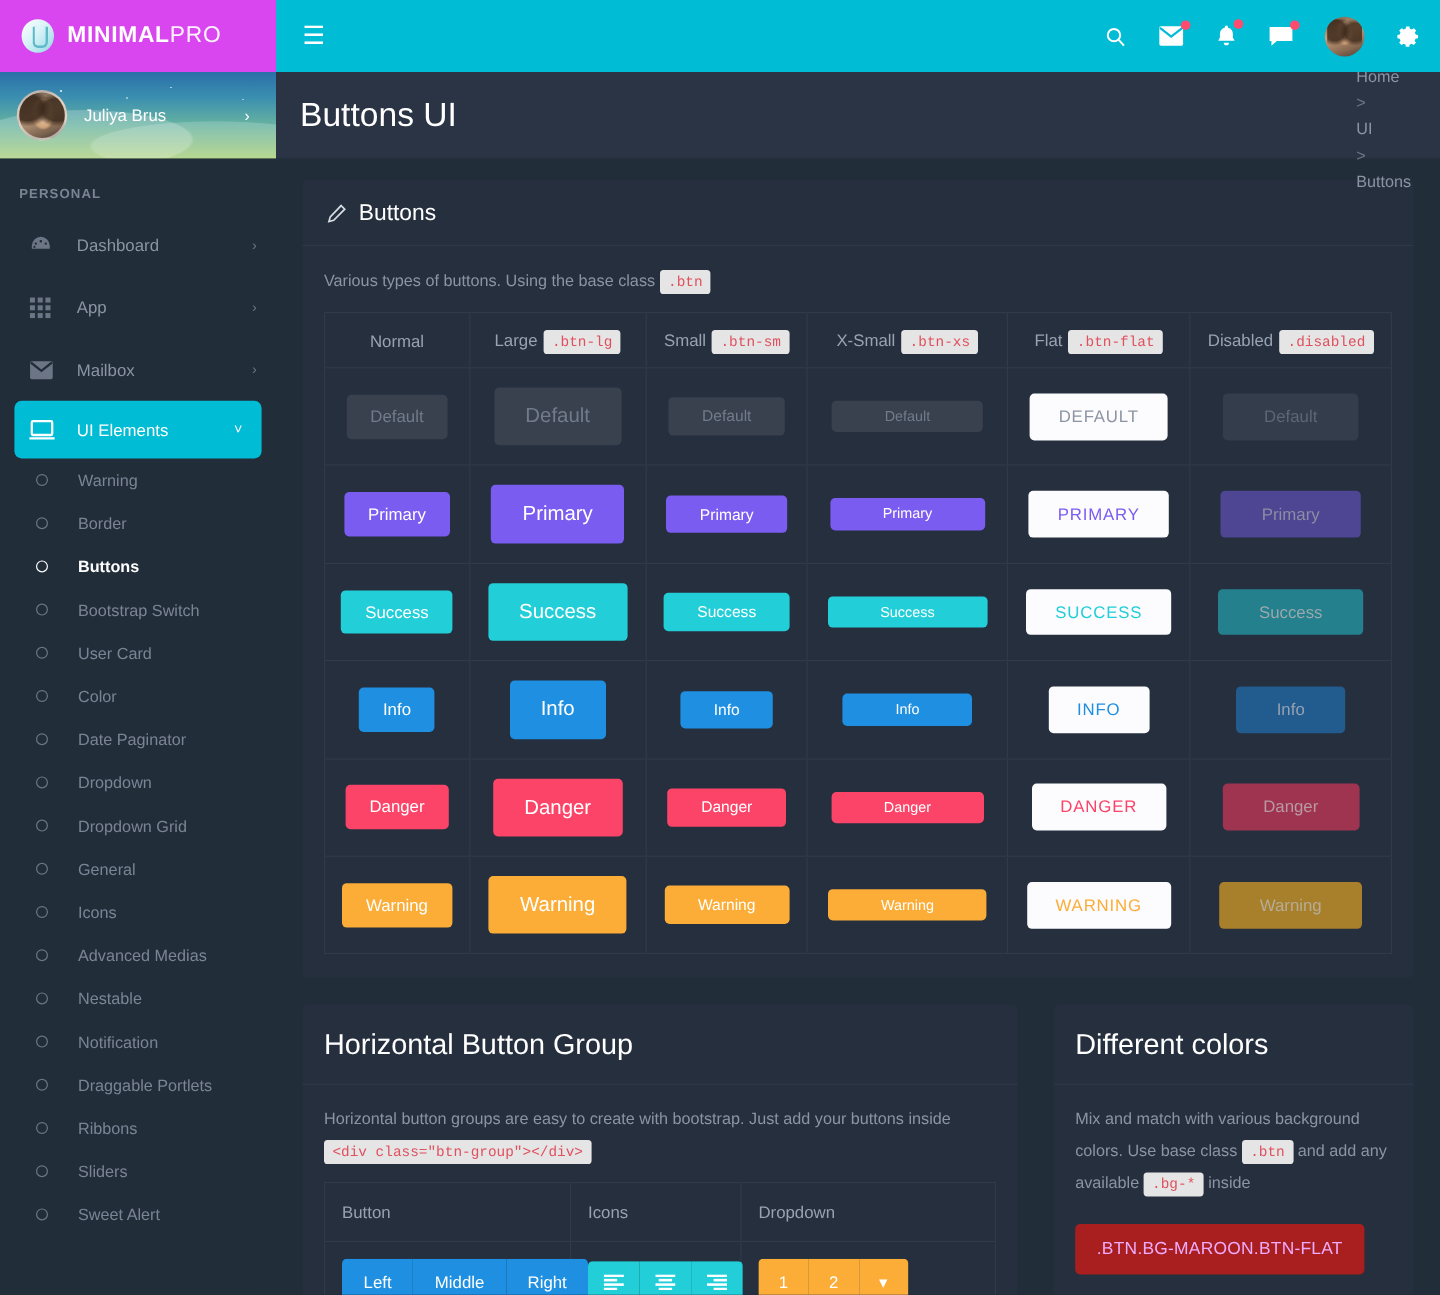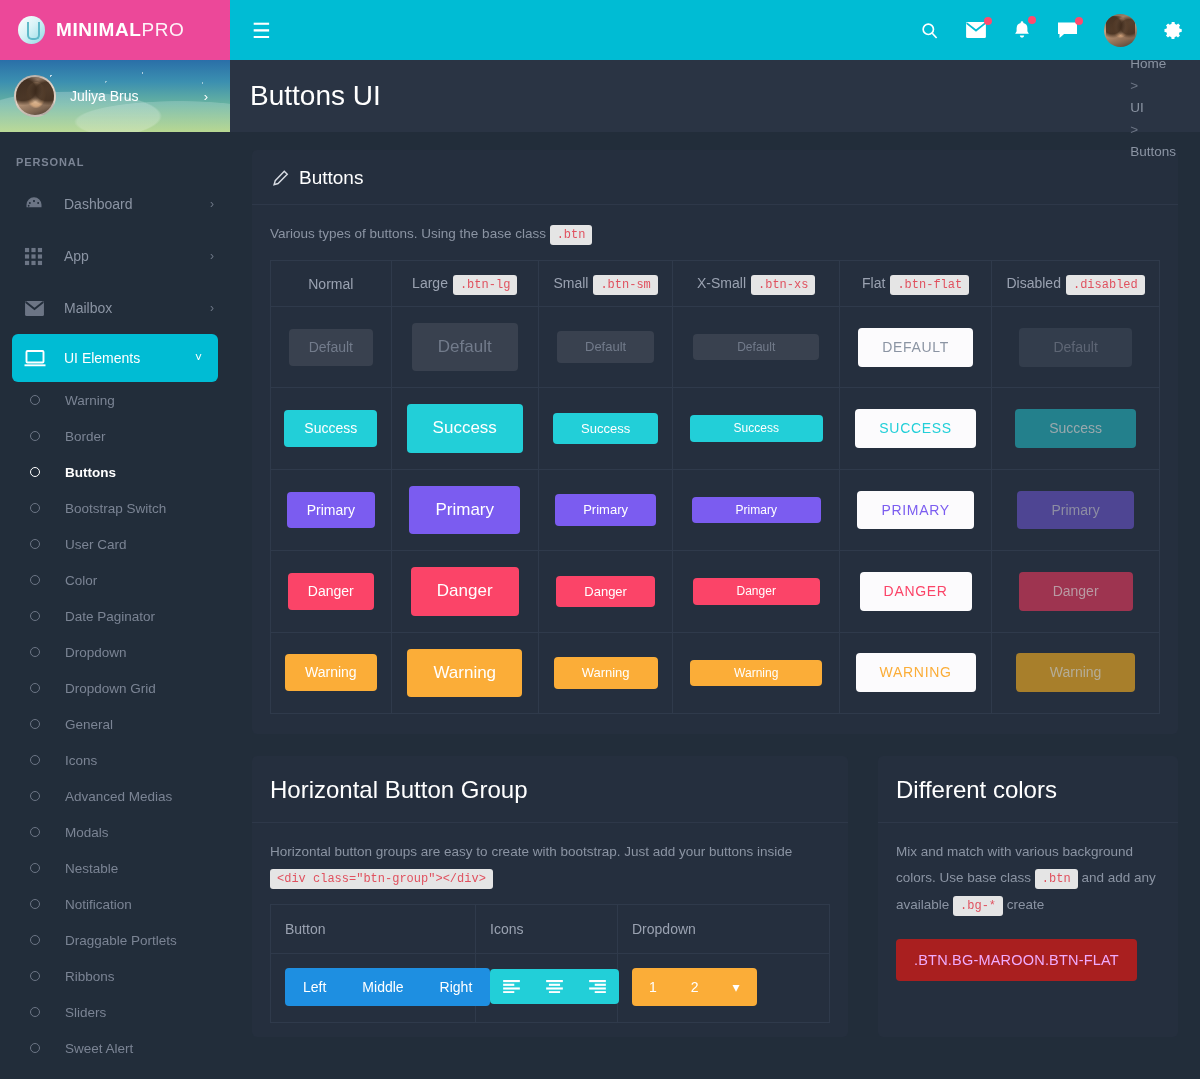--- a/index.html
+++ b/index.html
@@ -5,21 +5,21 @@
   * { box-sizing: border-box; margin: 0; padding: 0; }
   html, body {
     width: 1200px; height: 1079px;
     background: #222d3a;
     font-family: "Liberation Sans", sans-serif;
     overflow: hidden;
   }
   
   .topbar { position: absolute; top: 0; left: 0; width: 1200px; height: 60px; display: flex; }
   .brand {
-    width: 230px; height: 60px; background: #ec4899;
+    width: 230px; height: 60px; background: #d946ef;
     display: flex; align-items: center; padding-left: 18px; gap: 11px;
   }
   .brand-mark {
     width: 27px; height: 28px; border-radius: 50%;
     background: linear-gradient(135deg,#ffffff 0%, #d8f3f7 45%, #8fd9e4 100%);
     position: relative; flex: none;
   }
   .brand-mark::after{
     content:""; position:absolute; left:9px; top:6px; width:9px; height:16px;
     border:2px solid #5fb9c9; border-top:none; border-radius: 0 0 5px 5px;
@@ -364,24 +364,20 @@
     <div class="sub-item">
         <span class="sub-ico"></span>
         <span>Icons</span>
       </div>
     <div class="sub-item">
         <span class="sub-ico"></span>
         <span>Advanced Medias</span>
       </div>
     <div class="sub-item">
         <span class="sub-ico"></span>
-        <span>Modals</span>
-      </div>
-    <div class="sub-item">
-        <span class="sub-ico"></span>
         <span>Nestable</span>
       </div>
     <div class="sub-item">
         <span class="sub-ico"></span>
         <span>Notification</span>
       </div>
     <div class="sub-item">
         <span class="sub-ico"></span>
         <span>Draggable Portlets</span>
       </div>
@@ -450,34 +446,42 @@
           <tbody>
             <tr>
               <td><button class="btn sz-n c-default">Default</button></td>
               <td><button class="btn sz-lg c-default">Default</button></td>
               <td><button class="btn sz-sm c-default">Default</button></td>
               <td><button class="btn sz-xs c-default">Default</button></td>
               <td><button class="btn sz-flat flat f-default">DEFAULT</button></td>
               <td><button class="btn sz-dis d-default">Default</button></td>
             </tr>
             <tr>
+              <td><button class="btn sz-n c-primary">Primary</button></td>
+              <td><button class="btn sz-lg c-primary">Primary</button></td>
+              <td><button class="btn sz-sm c-primary">Primary</button></td>
+              <td><button class="btn sz-xs c-primary">Primary</button></td>
+              <td><button class="btn sz-flat flat f-primary">PRIMARY</button></td>
+              <td><button class="btn sz-dis d-primary">Primary</button></td>
+            </tr>
+            <tr>
               <td><button class="btn sz-n c-success">Success</button></td>
               <td><button class="btn sz-lg c-success">Success</button></td>
               <td><button class="btn sz-sm c-success">Success</button></td>
               <td><button class="btn sz-xs c-success">Success</button></td>
               <td><button class="btn sz-flat flat f-success">SUCCESS</button></td>
               <td><button class="btn sz-dis d-success">Success</button></td>
             </tr>
             <tr>
-              <td><button class="btn sz-n c-primary">Primary</button></td>
-              <td><button class="btn sz-lg c-primary">Primary</button></td>
-              <td><button class="btn sz-sm c-primary">Primary</button></td>
-              <td><button class="btn sz-xs c-primary">Primary</button></td>
-              <td><button class="btn sz-flat flat f-primary">PRIMARY</button></td>
-              <td><button class="btn sz-dis d-primary">Primary</button></td>
+              <td><button class="btn sz-n c-info">Info</button></td>
+              <td><button class="btn sz-lg c-info">Info</button></td>
+              <td><button class="btn sz-sm c-info">Info</button></td>
+              <td><button class="btn sz-xs c-info">Info</button></td>
+              <td><button class="btn sz-flat flat f-info">INFO</button></td>
+              <td><button class="btn sz-dis d-info">Info</button></td>
             </tr>
             <tr>
               <td><button class="btn sz-n c-danger">Danger</button></td>
               <td><button class="btn sz-lg c-danger">Danger</button></td>
               <td><button class="btn sz-sm c-danger">Danger</button></td>
               <td><button class="btn sz-xs c-danger">Danger</button></td>
               <td><button class="btn sz-flat flat f-danger">DANGER</button></td>
               <td><button class="btn sz-dis d-danger">Danger</button></td>
             </tr>
             <tr>
@@ -569,21 +573,21 @@
       <div class="card bottom-card">
         <div class="card-head">
           <span class="card-title">Different colors</span>
         </div>
         <div class="card-body">
           <div class="desc">
             <span>Mix and match with various background colors. Use base class</span>
             <code class="k">.btn</code>
             <span>and add any available</span>
             <code class="k">.bg-*</code>
-            <span>create</span>
+            <span>inside</span>
           </div>
           <div style="margin-top:20px;">
             <button class="colorbtn bg-maroon">.BTN.BG-MAROON.BTN-FLAT</button>
 
           </div>
         </div>
       </div>
 
     </div>
   </div>

